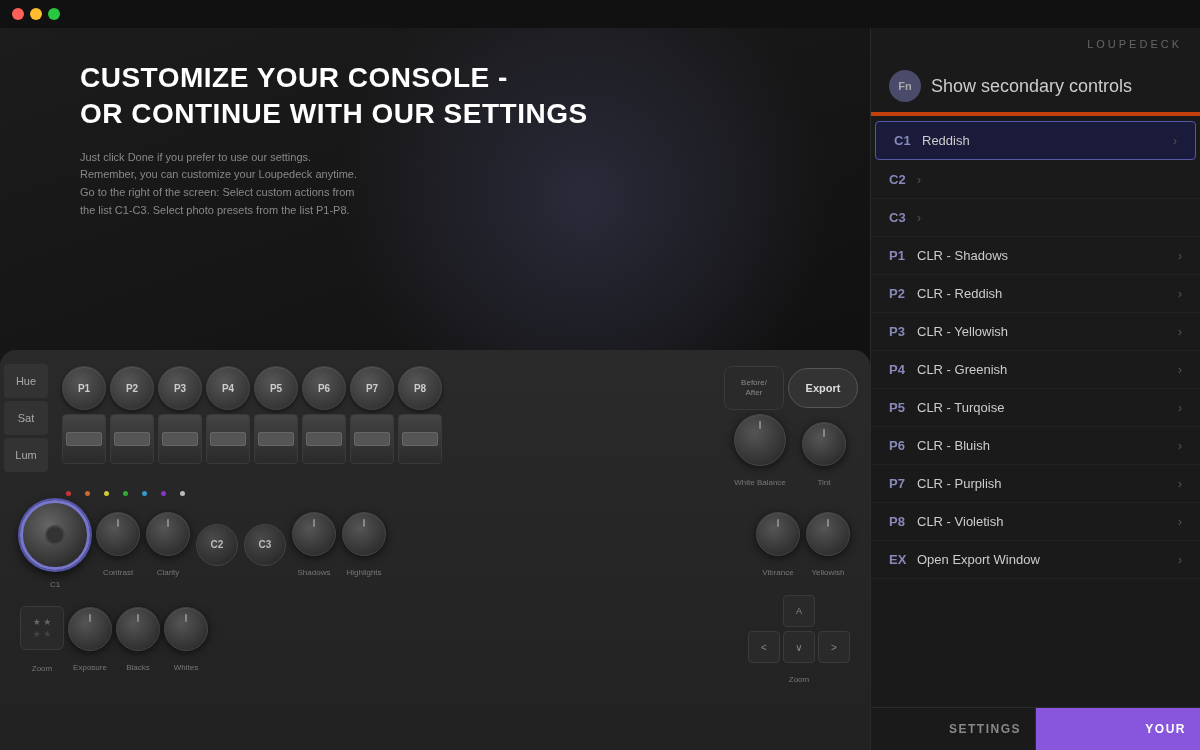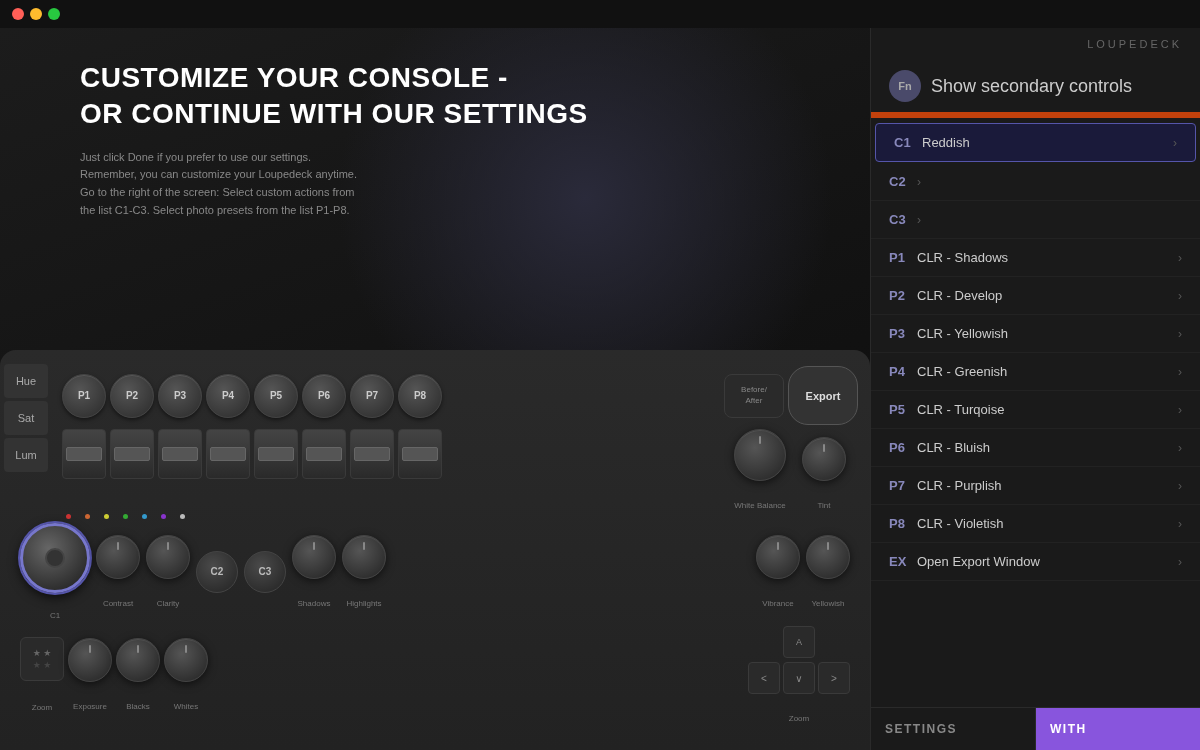--- a/index.html
+++ b/index.html
@@ -130,21 +130,21 @@
       align-items: center;
       justify-content: center;
       font-size: 8px;
       color: #888;
       cursor: pointer;
       text-align: center;
       line-height: 1.2;
     }
     .export-btn {
       width: 70px;
-      height: 59px;
+      height: 40px;
       border-radius: 20px;
       background: #333;
       border: 1px solid #555;
       display: flex;
       align-items: center;
       justify-content: center;
       font-size: 11px;
       color: #ddd;
       font-weight: 600;
       cursor: pointer;
@@ -223,21 +223,21 @@
     .knob-group {
       display: flex;
       flex-direction: column;
       align-items: center;
       gap: 2px;
     }
     .knob-label {
       font-size: 8px;
       color: #777;
       text-align: center;
-      margin-top: 18px;
+      margin-top: 10px;
     }
 
     
     .cx-btn {
       width: 42px;
       height: 42px;
       border-radius: 50%;
       background: radial-gradient(circle at 40% 35%, #4a4a4a, #222);
       border: 1px solid #444;
       display: flex;
@@ -296,21 +296,21 @@
       letter-spacing: 2px;
       font-weight: 300;
     }
 
     
     .secondary-header {
       padding: 10px 18px;
       display: flex;
       align-items: center;
       gap: 10px;
-      border-bottom: 6px solid #c2410c;
+      border-bottom: 4px solid #c2410c;
       margin-bottom: 4px;
     }
     .fn-badge {
       width: 32px;
       height: 32px;
       border-radius: 50%;
       background: #4a4a6a;
       display: flex;
       align-items: center;
       justify-content: center;
@@ -363,21 +363,21 @@
     }
 
     
     .footer-btns {
       display: flex;
       border-top: 1px solid #2a2a2a;
     }
     .footer-btn {
       flex: 1;
       padding: 14px;
-      text-align: left;
+      text-align: right;
       font-size: 12px;
       font-weight: 700;
       letter-spacing: 1.5px;
       cursor: pointer;
       border: none;
       outline: none;
     }
     .footer-btn.settings {
       background: #1a1a1a;
       color: #888;
@@ -606,21 +606,21 @@
       <span class="item-key">C3</span>
       <span class="chevron">›</span>
     </div>
         <div class="menu-item">
       <span class="item-key">P1</span>
       <span class="item-label">CLR - Shadows</span>
       <span class="chevron">›</span>
     </div>
         <div class="menu-item">
       <span class="item-key">P2</span>
-      <span class="item-label">CLR - Develop</span>
+      <span class="item-label">CLR - Reddish</span>
       <span class="chevron">›</span>
     </div>
         <div class="menu-item">
       <span class="item-key">P3</span>
       <span class="item-label">CLR - Yellowish</span>
       <span class="chevron">›</span>
     </div>
         <div class="menu-item">
       <span class="item-key">P4</span>
       <span class="item-label">CLR - Greenish</span>
@@ -648,16 +648,16 @@
     </div>
         <div class="menu-item">
       <span class="item-key">EX</span>
       <span class="item-label">Open Export Window</span>
       <span class="chevron">›</span>
     </div>
       </div>
 
     <div class="footer-btns">
       <button class="footer-btn settings">SETTINGS</button>
-      <button class="footer-btn done">WITH</button>
+      <button class="footer-btn done">YOUR</button>
     </div>
   </div>
 </div>
 
 </body></html>

